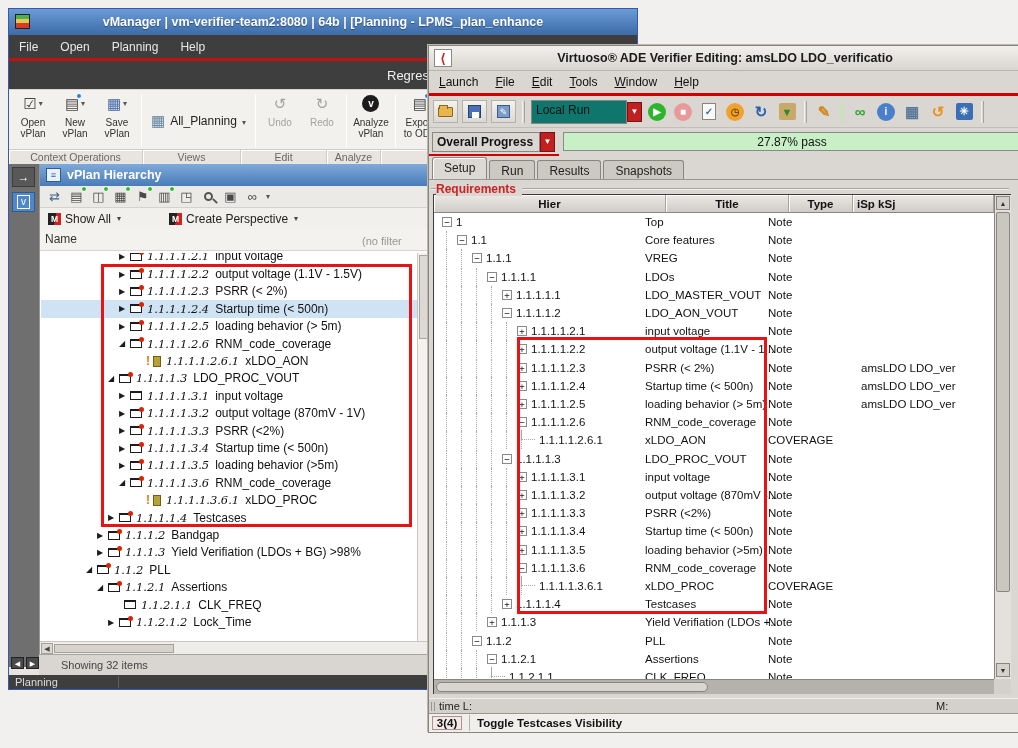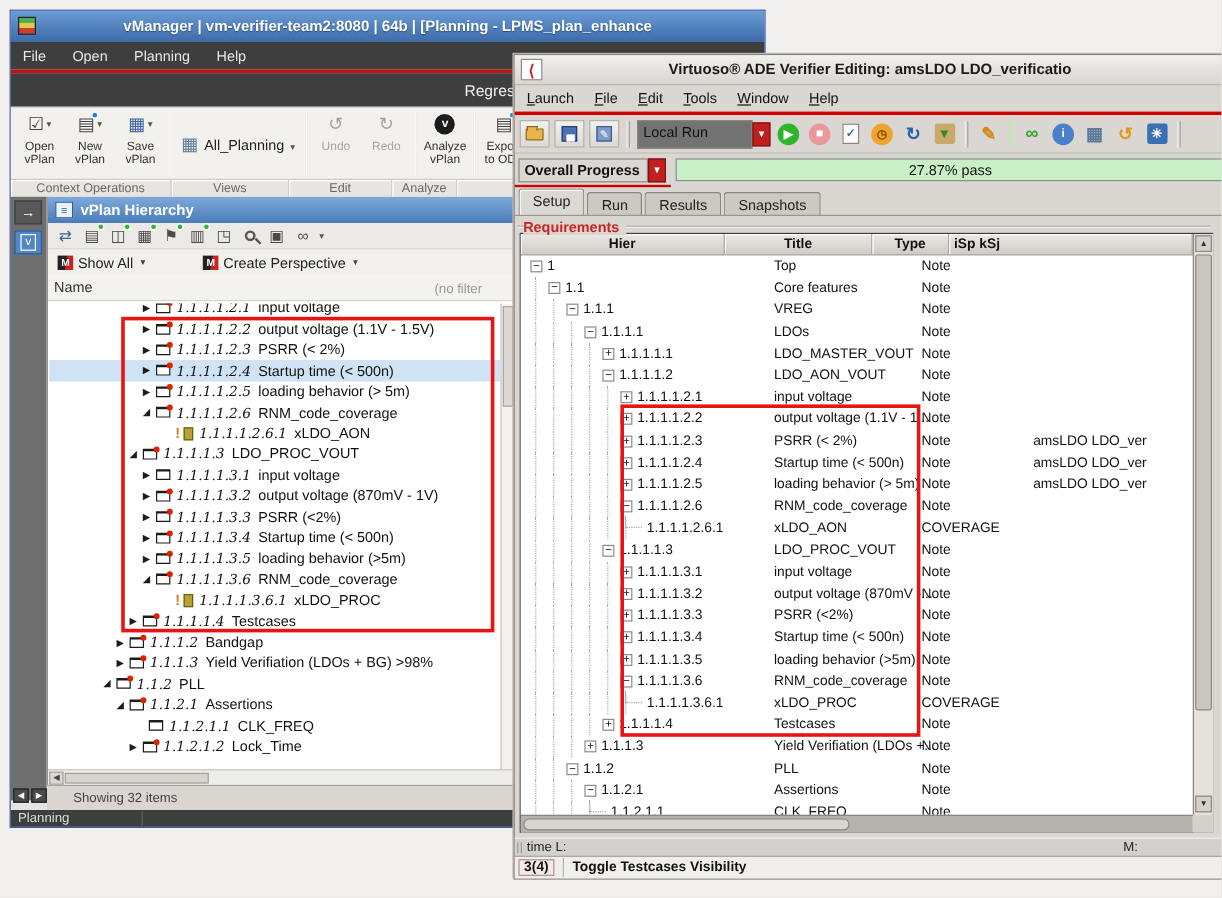--- a/index.html
+++ b/index.html
@@ -108,21 +108,21 @@
   display:flex;align-items:center;gap:4px;padding-left:4px}
 .grip{width:3px;height:22px;border-left:1px solid #f2f0ed;border-right:1px solid #a8a49e;margin:0 2px}
 .vt-file-btn{width:25px;height:23px;border:1px solid #b5b1ab;background:linear-gradient(#f4f2ef,#dcd8d3);
   display:flex;align-items:center;justify-content:center}
 .folder-shape{width:15px;height:10px;background:#e8b64c;border:1px solid #8a6a1a;border-radius:1px;position:relative}
 .folder-shape:before{content:"";position:absolute;left:0;top:-3px;width:7px;height:3px;background:#e8b64c;border:1px solid #8a6a1a;border-bottom:none}
 .floppy-shape{width:13px;height:13px;background:#4a6fb5;border:1px solid #23406f;position:relative}
 .floppy-shape:before{content:"";position:absolute;left:3px;top:6px;width:7px;height:6px;background:#fff}
 .edit-shape{width:13px;height:13px;background:#7c9cc9;border:1px solid #3a5a8a;position:relative;color:#fff;font-size:9px;line-height:12px;text-align:center}
 #vt-combo{display:flex;align-items:center}
-#vt-combo .field{width:96px;height:24px;background:#737373;border:1px solid #8a867f;font-size:12px;padding:2px 4px;color:#111}
+#vt-combo .field{width:96px;height:24px;background:#0f766e;border:1px solid #8a867f;font-size:12px;padding:2px 4px;color:#111}
 #vt-combo .drop{width:15px;height:20px;background:#c02020;border:1px solid #801010;color:#fff;font-size:8px;
   display:flex;align-items:center;justify-content:center}
 .vt-ico{width:22px;height:22px;display:flex;align-items:center;justify-content:center;font-size:15px;font-weight:bold}
 .vt-ico .circle{width:18px;height:18px;border-radius:50%;display:flex;align-items:center;justify-content:center;font-size:10px}
 .vt-ico .boxy{width:17px;height:17px;display:flex;align-items:center;justify-content:center;font-size:11px;border-radius:2px}
 .vt-ico .page{width:14px;height:17px;background:#fbfaf8;border:1px solid #8a867f;font-size:10px;line-height:16px;text-align:center}
 .greenline{width:2px;height:22px;background:#bfe8b0;margin:0 2px}
 
 #vt-progressrow{position:absolute;left:0;top:83px;width:100%;height:25px;display:flex;align-items:center;gap:8px;padding-left:3px}
 #vt-prog-combo{display:flex;align-items:center}
@@ -617,21 +617,21 @@
         <div class="tab">Results</div>
         <div class="tab">Snapshots</div>
       </div>
     <div id="vt-tabline"></div>
 
     <div id="vt-reqlabel">Requirements</div>
     <div id="vt-reqline"></div>
 
     <div id="vt-table">
       <div id="vt-thead">
-        <div class="hcell" style="width:170px">Hier</div>
+        <div class="hcell" style="width:232px">Hier</div>
         <div class="hcell" style="width:123px">Title</div>
         <div class="hcell" style="width:64px">Type</div>
         <div class="hcell" style="flex:1;justify-content:flex-start;padding-left:4px">iSp kSj</div>
       </div>
       <div id="vt-rows">
           <div class="trow" style="top: 0px;">
             <span class="ebox" style="left: 8px;">−</span>
             <span class="hnum" style="left: 22px;">1</span>
             <span class="tcell" style="left: 211px;">Top</span>
             <span class="tcell" style="left: 334px;">Note</span>

